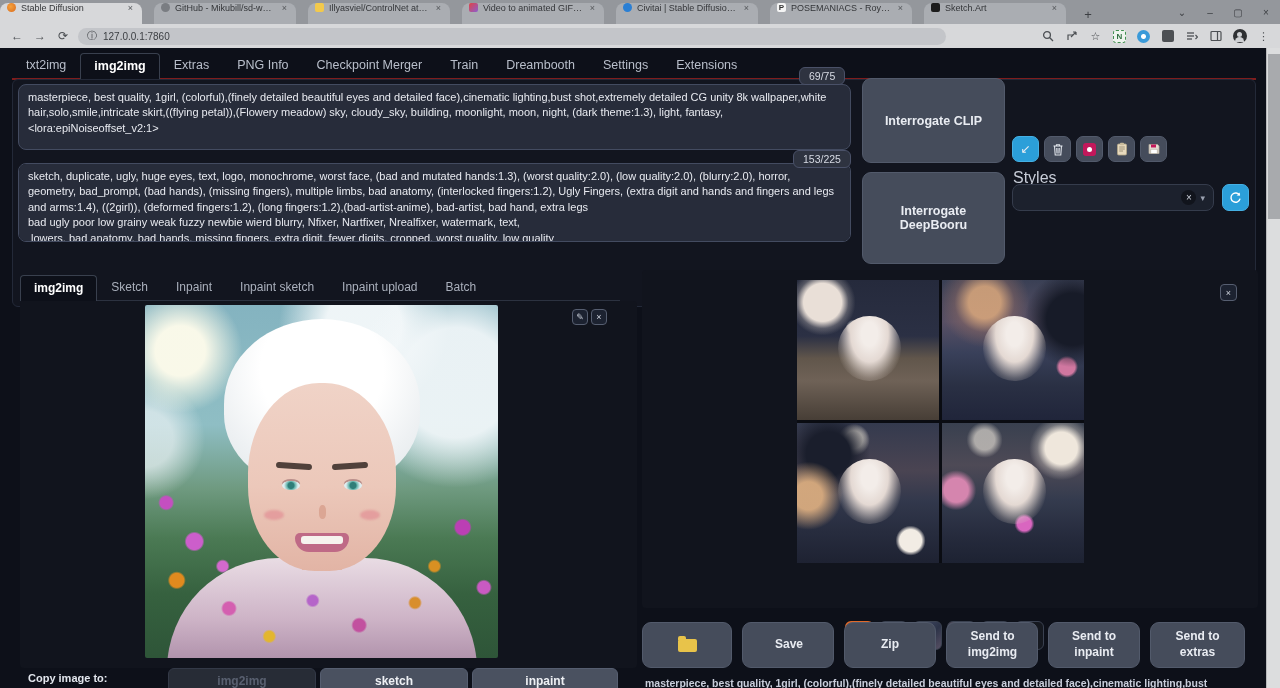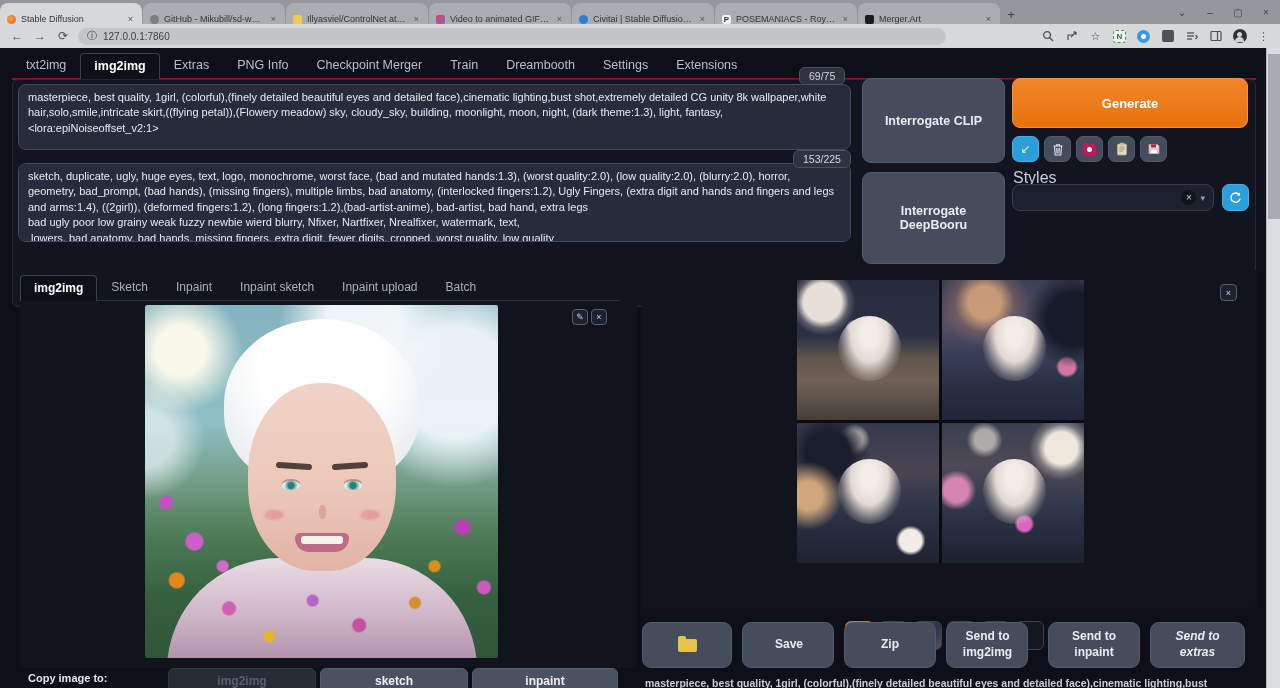--- a/index.html
+++ b/index.html
@@ -1,21 +1,21 @@
 <!DOCTYPE html>
 <html><head>
 <meta charset="utf-8">
 <style>
   * { margin:0; padding:0; box-sizing:border-box; font-family:"Liberation Sans", sans-serif; }
   html,body { background:#222; }
   .screen { position:relative; width:1280px; height:688px; overflow:hidden; background:#0d1019; }
 
   
   .tabstrip { position:absolute; top:0; left:0; width:1280px; height:24px; background:#94979c; display:flex; align-items:flex-end; }
-  .btab { position:relative; width:142px; height:21px; display:flex; align-items:flex-end; gap:5px; padding:0 7px; background:#aaadb2; border-radius:8px 8px 0 0; margin-right:1px; font-size:9px; color:#333538; cursor:pointer; }
+  .btab { position:relative; width:142px; height:21px; display:flex; align-items:flex-start; gap:5px; padding:0 7px; background:#aaadb2; border-radius:8px 8px 0 0; margin-right:12px; font-size:9px; color:#333538; cursor:pointer; }
   .btab.active { background:#d7d8da; }
   .btab .fav { width:9px; height:9px; border-radius:50%; flex:none; }
   .btab .fav.sq { border-radius:2px; }
   .btab .ttl { flex:1; white-space:nowrap; overflow:hidden; text-overflow:ellipsis; }
   .btab .tx { font-size:9px; color:#55585c; padding:0 2px; }
   .newtab { width:20px; height:20px; display:flex; align-items:center; justify-content:center; font-size:13px; color:#3c3f43; cursor:pointer; }
   .wincontrols { margin-left:auto; display:flex; align-items:center; gap:0; height:24px; }
   .wc { width:28px; height:24px; display:flex; align-items:center; justify-content:center; font-size:10px; color:#3c3f43; cursor:pointer; }
   .toolbar { position:absolute; top:24px; left:0; width:1280px; height:24px; background:#d7d8da; display:flex; align-items:center; gap:7px; padding:0 9px; color:#4d5054; }
   .navbtn { font-size:12px; width:16px; text-align:center; cursor:pointer; }
@@ -190,21 +190,21 @@
       <span class="ttl">Civitai | Stable Diffusion model</span>
       <span class="tx">×</span>
     </div>
     <div class="btab">
       <span class="fav sq" style="background:#f4f4f4; color:#333; font-size:8px; font-weight:bold; display:flex; align-items:center; justify-content:center;">P</span>
       <span class="ttl">POSEMANIACS - Royalty free 3</span>
       <span class="tx">×</span>
     </div>
     <div class="btab">
       <span class="fav sq" style="background:#1c1c1c"></span>
-      <span class="ttl">Merger.Art</span>
+      <span class="ttl">Sketch.Art</span>
       <span class="tx">×</span>
     </div>
     <div class="newtab">+</div>
     <div class="wincontrols">
       <div class="wc">⌄</div>
       <div class="wc">–</div>
       <div class="wc">▢</div>
       <div class="wc">×</div>
     </div>
   </div>
@@ -283,21 +283,20 @@
 
     <div class="counter counter2">153/225</div>
     <textarea class="ta ta-neg" spellcheck="false" style="">sketch, duplicate, ugly, huge eyes, text, logo, monochrome, worst face, (bad and mutated hands:1.3), (worst quality:2.0), (low quality:2.0), (blurry:2.0), horror, geometry, bad_prompt, (bad hands), (missing fingers), multiple limbs, bad anatomy, (interlocked fingers:1.2), Ugly Fingers, (extra digit and hands and fingers and legs and arms:1.4), ((2girl)), (deformed fingers:1.2), (long fingers:1.2),(bad-artist-anime), bad-artist, bad hand, extra legs
 bad ugly poor low grainy weak fuzzy newbie wierd blurry, Nfixer, Nartfixer, Nrealfixer, watermark, text,
  lowers, bad anatomy, bad hands, missing fingers, extra digit, fewer digits, cropped, worst quality, low quality</textarea>
 
     <div class="graybtn btn-clip">Interrogate CLIP</div>
     <div class="graybtn btn-deep">Interrogate
 DeepBooru</div>
 
-    <div class="btn-generate">Generate</div>
 
     <div class="minirow">
       <div class="minibtn blue">
         <span>↙</span>
       </div>
       <div class="minibtn">
         <svg width="12" height="13" viewBox="0 0 12 13">
             <path d="M1.5 3 H10.5" stroke="#dfe3ea" stroke-width="1.1"></path>
             <path d="M4.5 3 V1.8 H7.5 V3" fill="none" stroke="#dfe3ea" stroke-width="1.1"></path>
             <path d="M2.5 3 L3.2 12 H8.8 L9.5 3" fill="none" stroke="#dfe3ea" stroke-width="1.1"></path>
@@ -405,23 +404,23 @@
       <div class="thumb t5"></div>
       <div class="thumb t6"></div>
     </div>
 
     <div class="galbtns">
       <div class="gbtn" style="left:642px; width:90px;">
         <span class="folder-ic"></span>
       </div>
       <div class="gbtn" style="left:742px; width:92px;padding-left:8px;">Save</div>
       <div class="gbtn" style="left:844px; width:92px;">Zip</div>
-      <div class="gbtn" style="left:946px; width:82px;padding-left:7px;">Send to img2img</div>
+      <div class="gbtn" style="left:946px; width:92px;padding-left:7px;">Send to img2img</div>
       <div class="gbtn" style="left:1048px; width:92px;">Send to inpaint</div>
-      <div class="gbtn" style="left:1150px; width:95px;font-style:italic;">Send to extras</div>
+      <div class="gbtn" style="left:1150px; width:95px;">Send to extras</div>
     </div>
 
     <div class="galinfo">masterpiece, best quality, 1girl, (colorful),(finely detailed beautiful eyes and detailed face),cinematic lighting,bust shot,extremely detailed CG</div>
 
     <div class="scroll-track">
       <div class="scroll-thumb"></div>
     </div>
   </div>
 
 </div>

